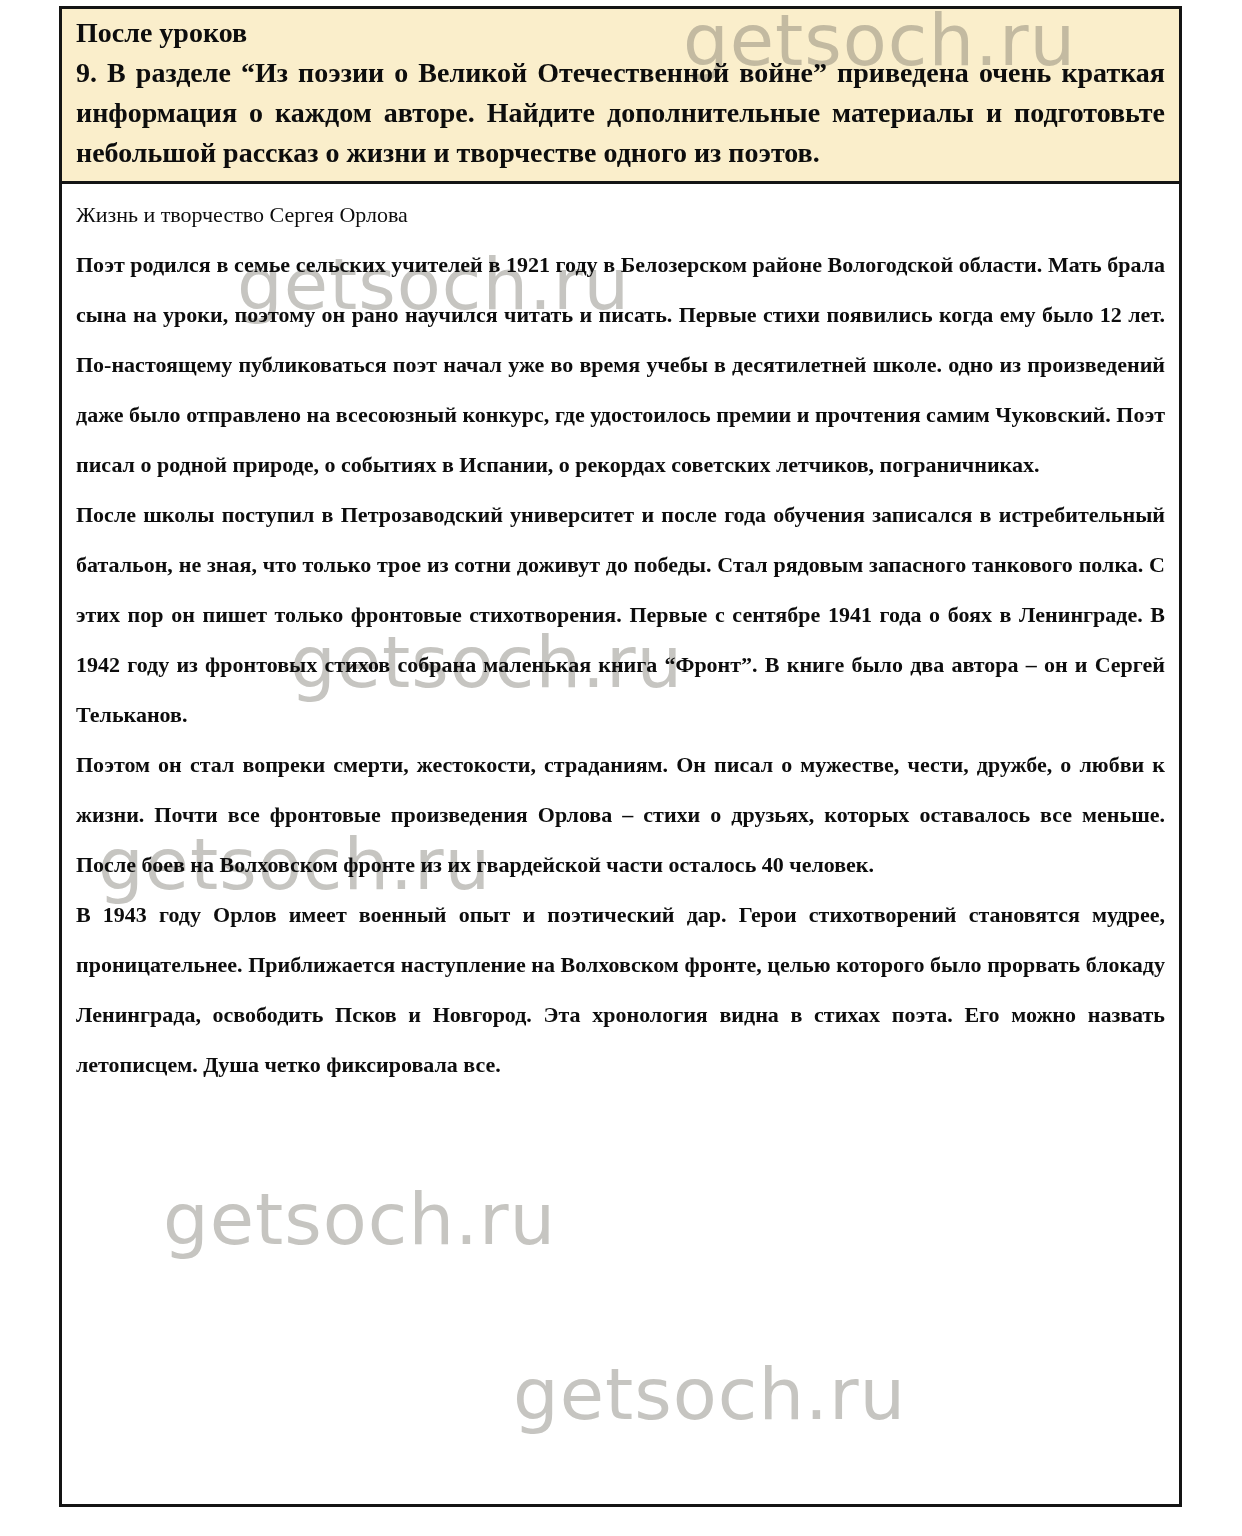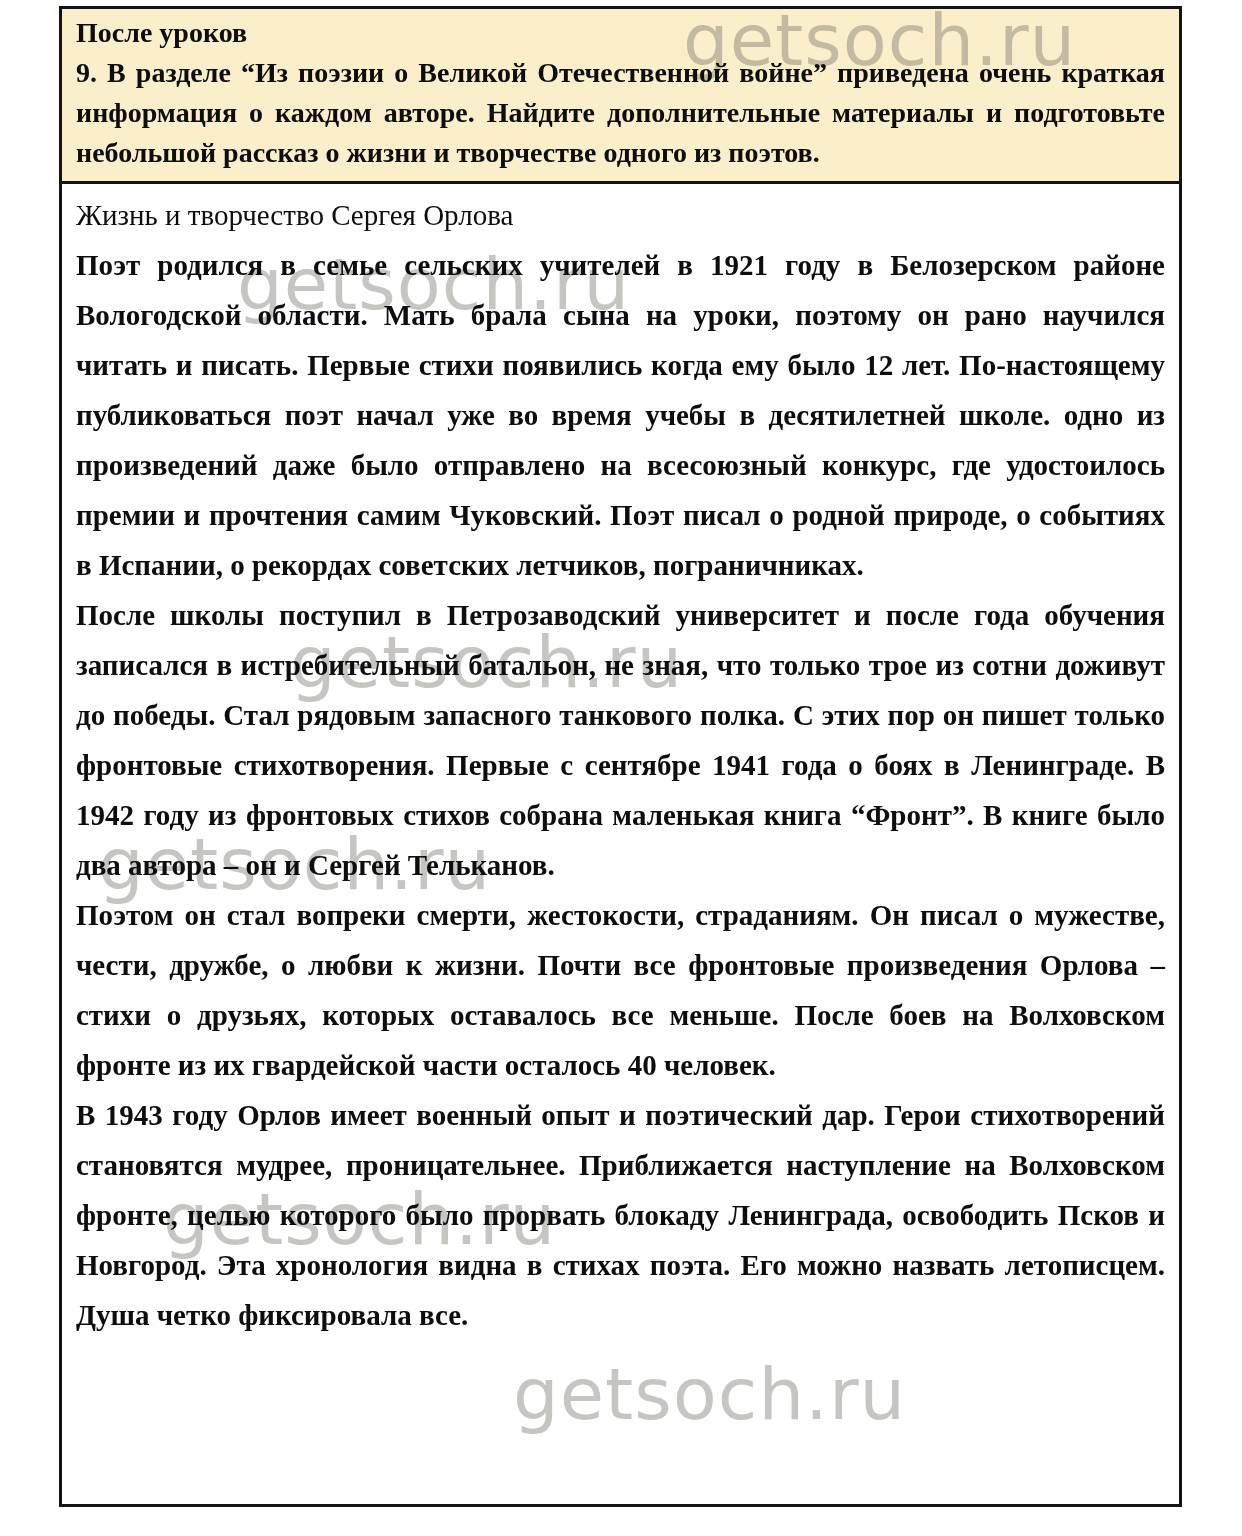--- a/index.html
+++ b/index.html
@@ -51,21 +51,21 @@
     text-align: justify;
   }
   .answer-box {
     position: relative;
     padding: 6px 14px 14px 14px;
     min-height: 1300px;
   }
   .answer-title,
   .answer-para {
     margin: 0;
-    font-size: 29px;
+    font-size: 22px;
     line-height: 50px;
     position: relative;
     z-index: 2;
   }
   .answer-para {
     text-align: justify;
     font-weight: bold;
   }
   .wm {
     position: absolute;

